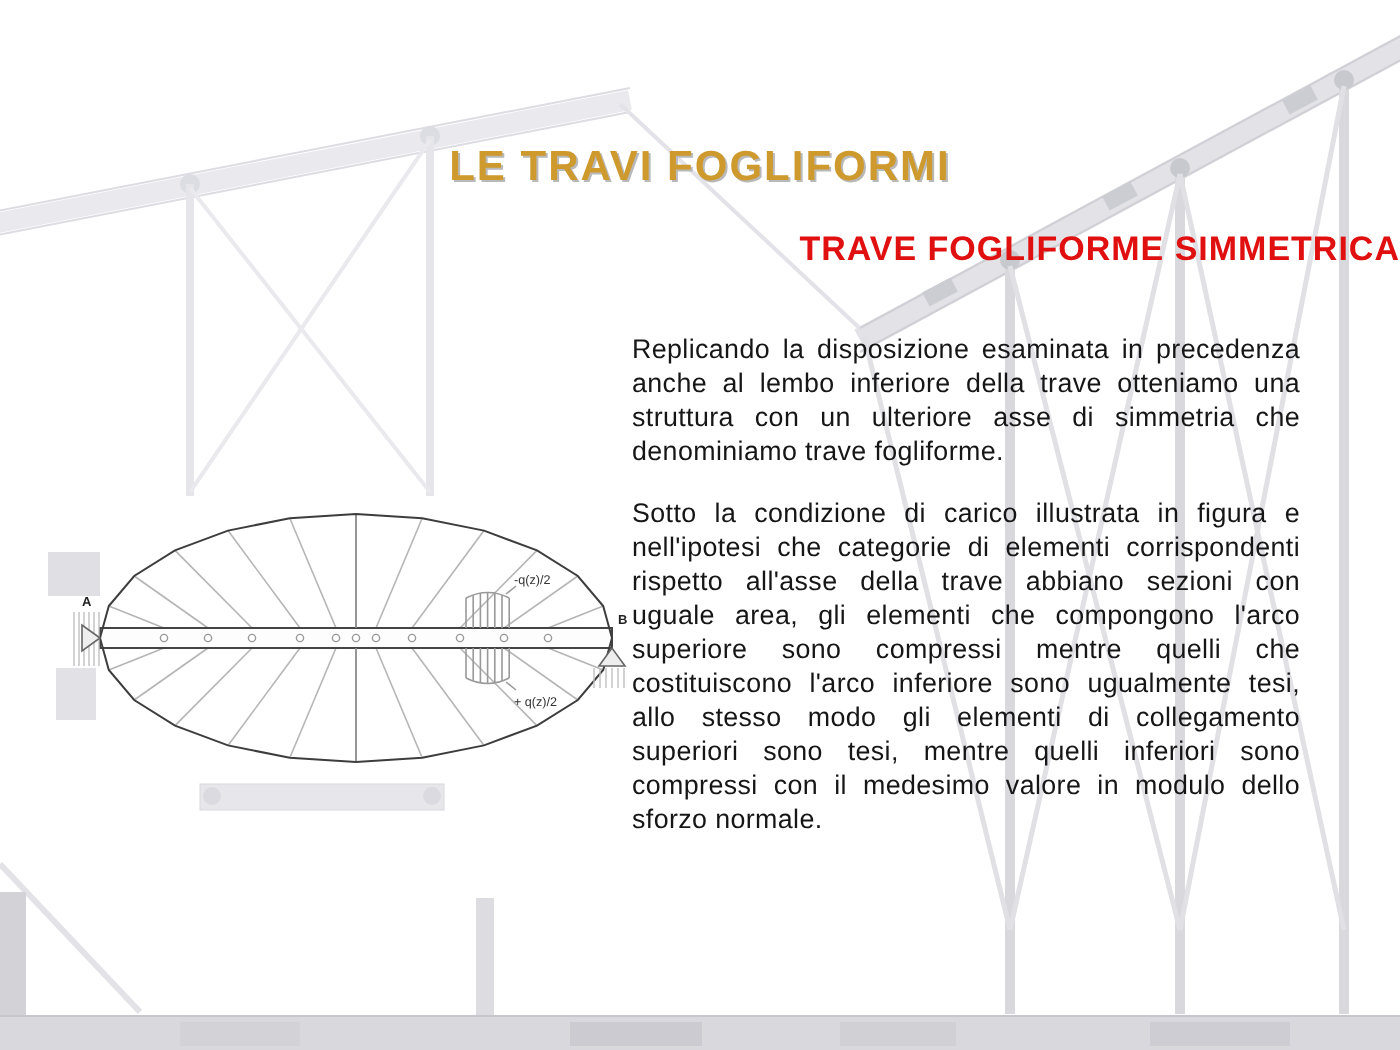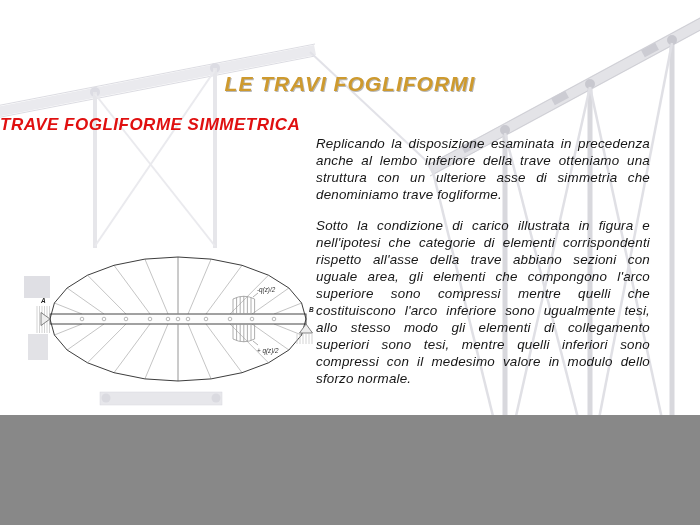--- a/index.html
+++ b/index.html
@@ -1,40 +1,39 @@
 <!DOCTYPE html>
 <html><head>
 <meta charset="utf-8">
 <style>
   html,body{margin:0;padding:0;background:#888;}
   .slide{
     position:relative;
-    width:700px;height:415px;
+    width:700px;height:525px;
     margin:0 auto;
     background:#ffffff;
     overflow:hidden;
     font-family:"Liberation Sans", sans-serif;
-    font-style:italic;
   }
   .watermark{position:absolute;left:0;top:0;width:700px;height:525px;}
   .slide-title{
     position:absolute;top:72px;left:0;right:0;margin:0;
     text-align:center;
     font-size:21px;font-weight:bold;letter-spacing:1px;
     color:#CE9A2E;
     text-shadow:1px 1px 0 #b9b9b9;
   }
   .slide-subtitle{
     position:absolute;top:115px;left:0;right:0;margin:0;
-    text-align:left;
+    text-align:right;
     font-size:17px;font-weight:bold;letter-spacing:.5px;
     color:#E01010;
   }
   .body-text{
-    position:absolute;left:316px;top:135px;width:334px;
+    position:absolute;left:316px;top:166px;width:334px;
     font-size:13.4px;line-height:17px;color:#161616;
     text-align:justify;letter-spacing:.2px;
   }
   .body-text p{margin:0 0 14px 0;}
   .diagram{position:absolute;left:28px;top:240px;width:290px;height:165px;}
   .diagram text{font-family:"Liberation Sans",sans-serif;}
 </style>
 </head>
 <body>
 

